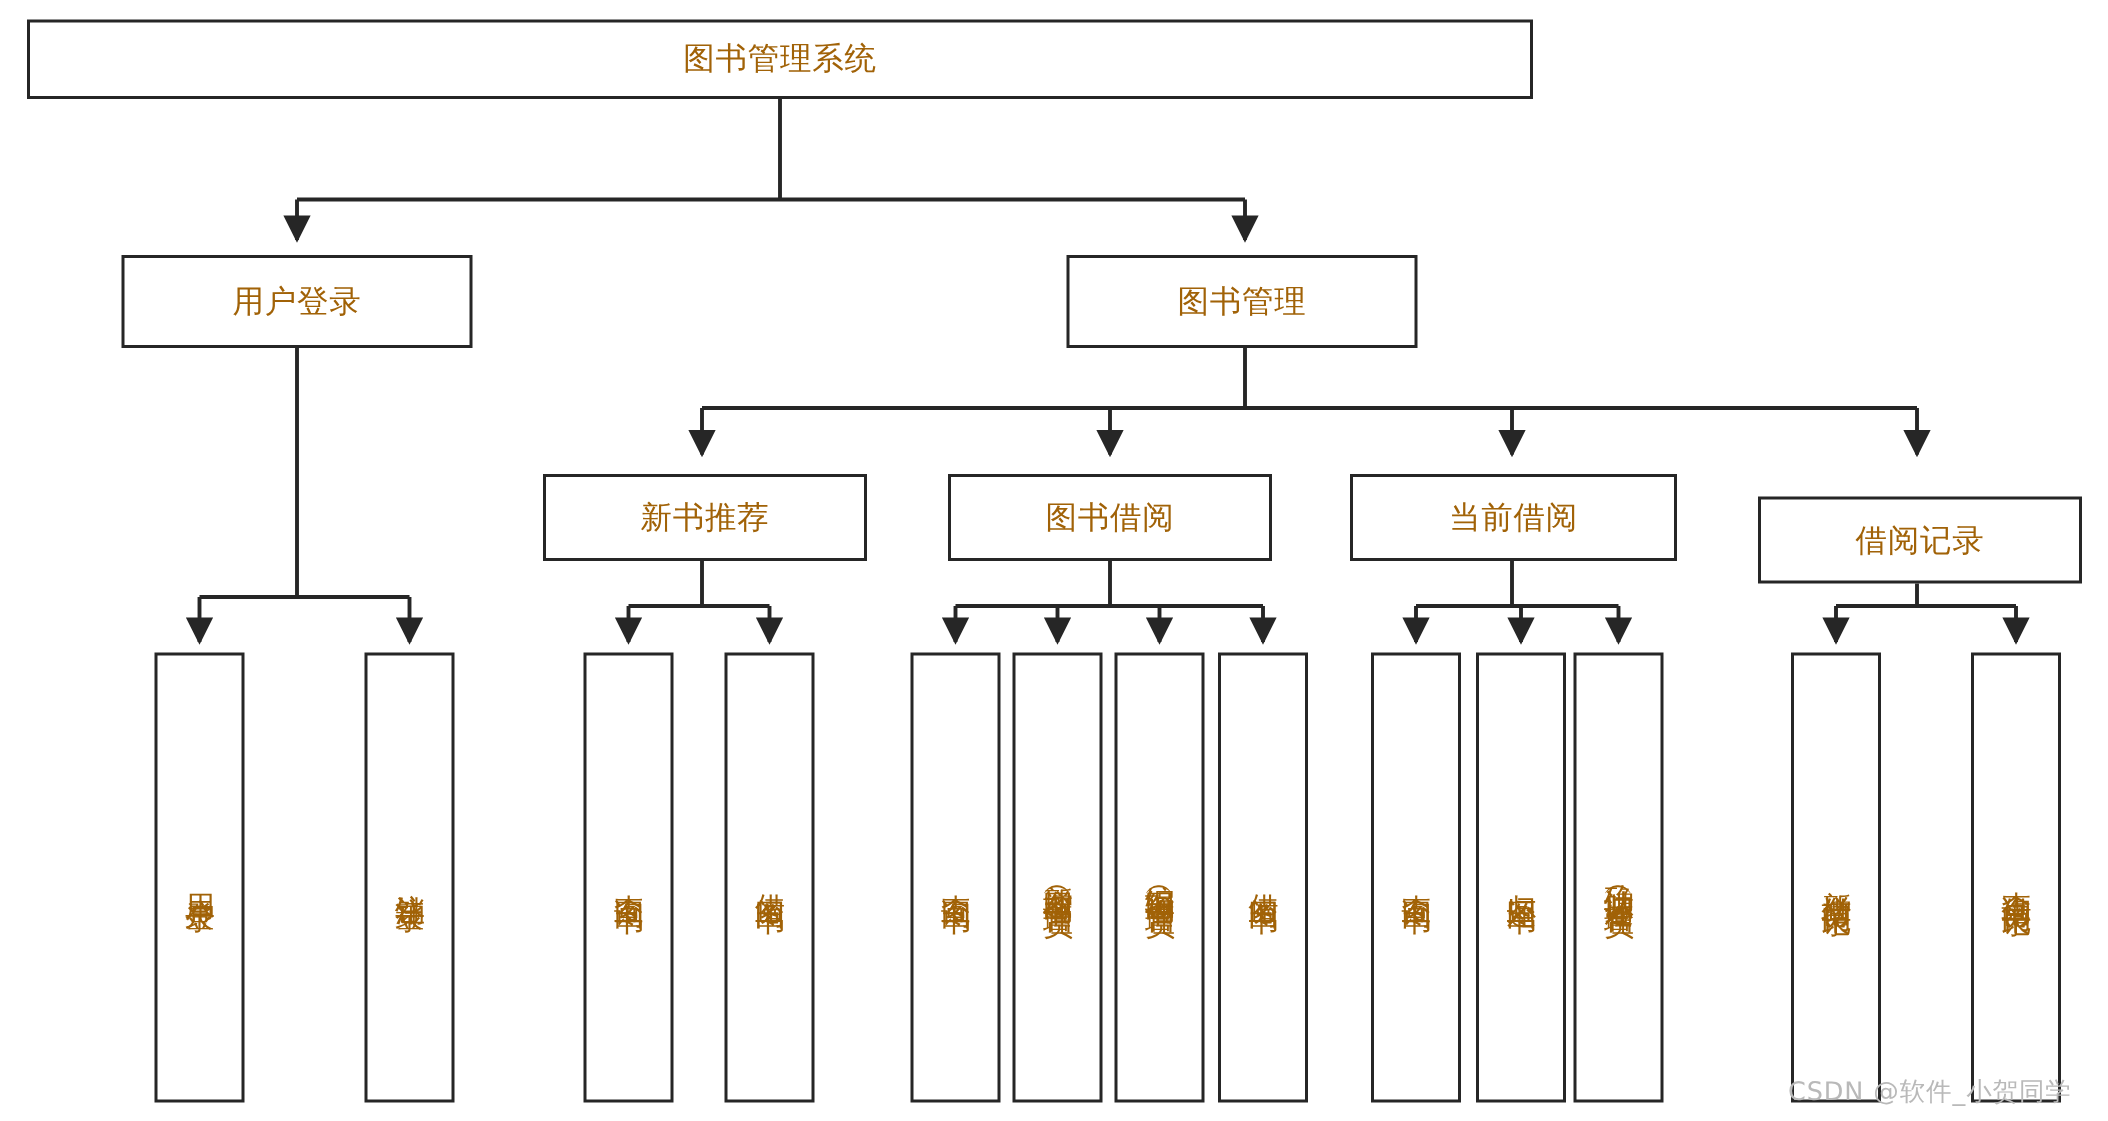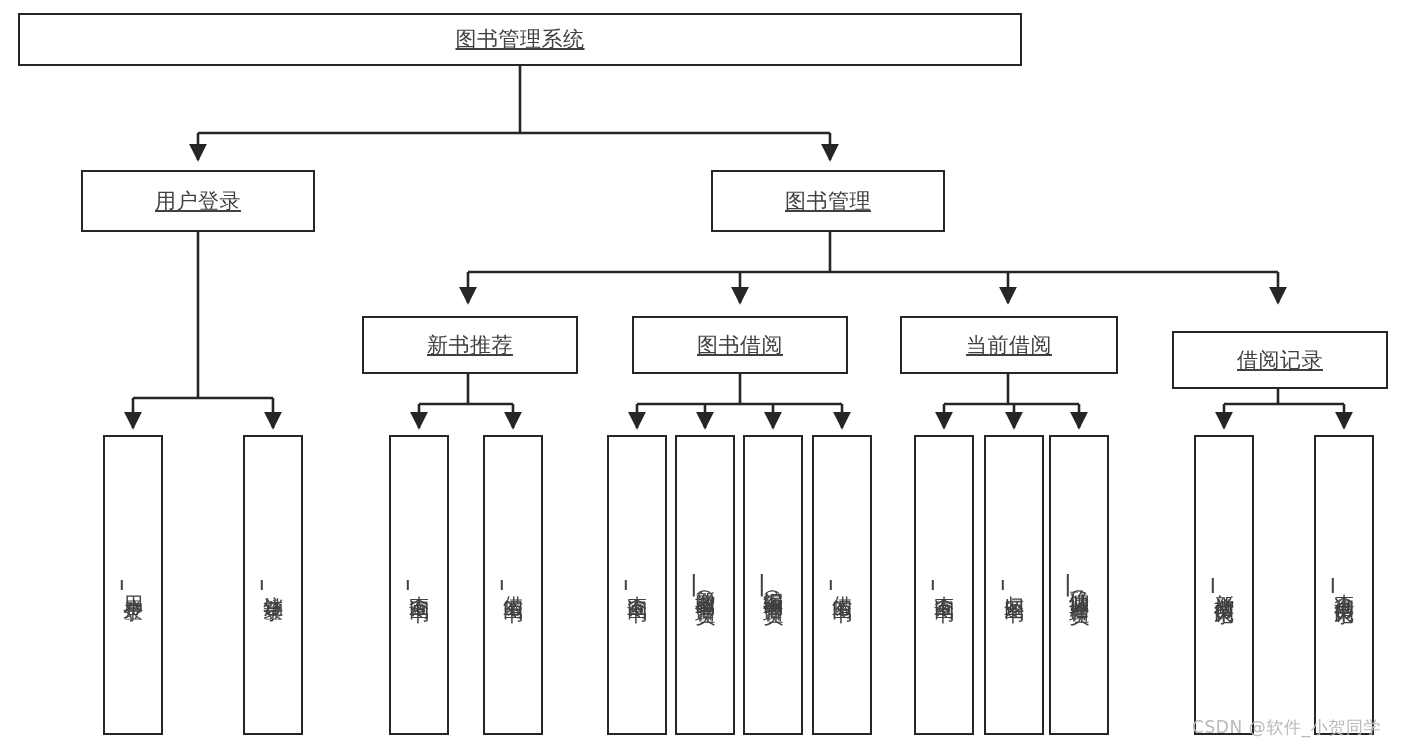--- a/index.html
+++ b/index.html
@@ -29,24 +29,23 @@
     position: absolute;
     box-sizing: border-box;
     background: #ffffff;
     border: 2px solid #262626;
     display: flex;
     align-items: center;
     justify-content: center;
     text-align: center;
   }
   .node .label {
-    color: #404040;
+    color: #a16207;
     line-height: 1.18;
     letter-spacing: 0.5px;
-    text-decoration: underline;
   }
   .node.horizontal .label {
     writing-mode: horizontal-tb;
     font-size: 21px;
   }
   .node.root .label {
     font-size: 21px;
   }
   .node.vertical {
     align-items: center;

